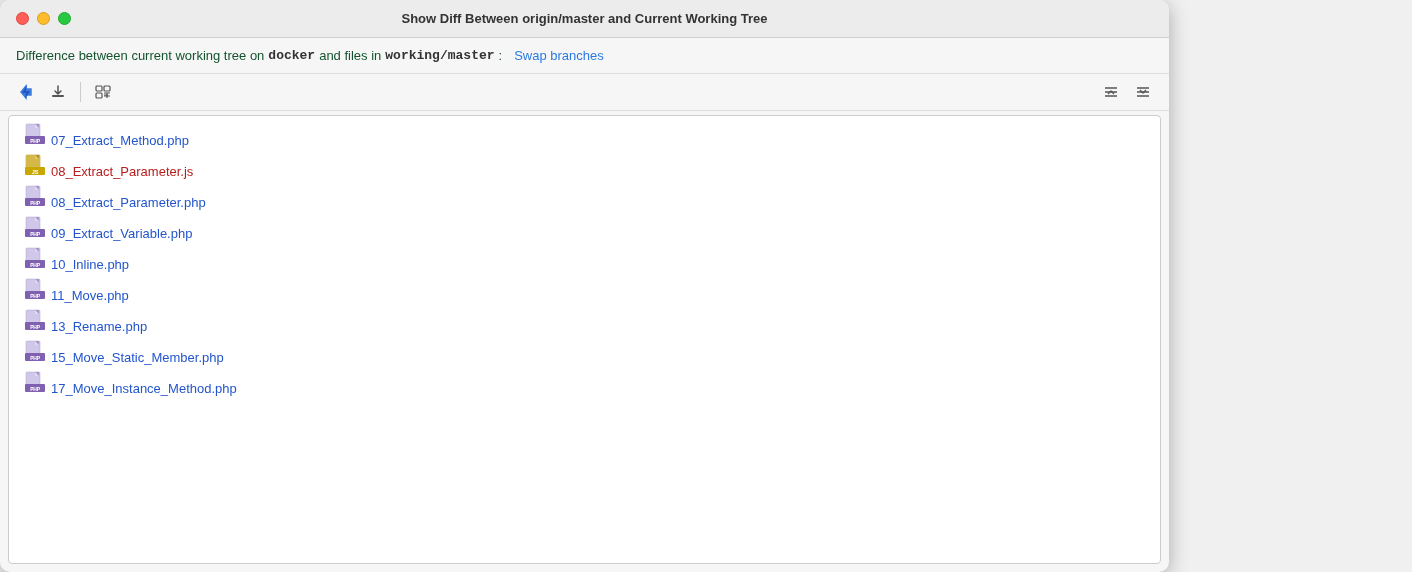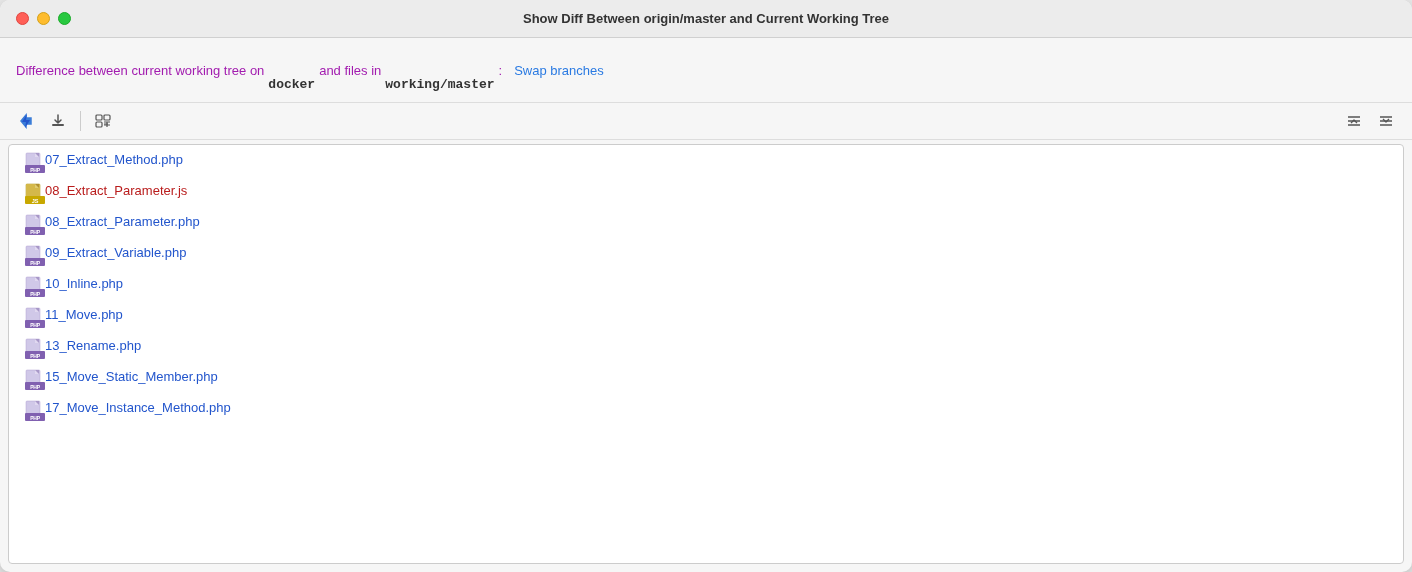--- a/index.html
+++ b/index.html
@@ -5,21 +5,21 @@
     * { box-sizing: border-box; margin: 0; padding: 0; }
 
     body {
       font-family: -apple-system, BlinkMacSystemFont, "Helvetica Neue", Arial, sans-serif;
       background: #f0f0f0;
       width: 1412px;
       min-height: 572px;
     }
 
     .window {
-      width: 1412px;
+      width: 1169px;
       min-height: 572px;
       background: #f6f6f6;
       border-radius: 10px;
       box-shadow: 0 4px 20px rgba(0,0,0,0.3);
       overflow: hidden;
       display: flex;
       flex-direction: column;
     }
 
     
@@ -66,28 +66,27 @@
       display: flex;
       align-items: center;
       font-size: 13px;
       color: #333;
       border-bottom: 1px solid #ddd;
       gap: 4px;
       flex-wrap: wrap;
     }
 
     .subtitle-bar .normal-text {
-      color: #a21caf;
+      color: #14532d;
     }
 
     .subtitle-bar .bold-text {
       font-weight: 700;
       font-family: "Courier New", Courier, monospace;
       color: #333;
-      margin-top: 29px;
     }
 
     .subtitle-bar .link-text {
       color: #2a7ae2;
       cursor: pointer;
       margin-left: 8px;
       font-weight: 400;
     }
 
     
@@ -139,24 +138,25 @@
       overflow-y: auto;
     }
 
     .file-list {
       list-style: none;
       padding: 4px 0;
     }
 
     .file-item {
       display: flex;
-      align-items: flex-start;
+      align-items: flex-end;
       padding: 3px 16px;
       cursor: pointer;
       font-size: 13px;
+      gap: 6px;
     }
 
     .file-name {
       color: #2255cc;
     }
     .file-name.modified {
       color: #b91c1c;
     }
 
     

